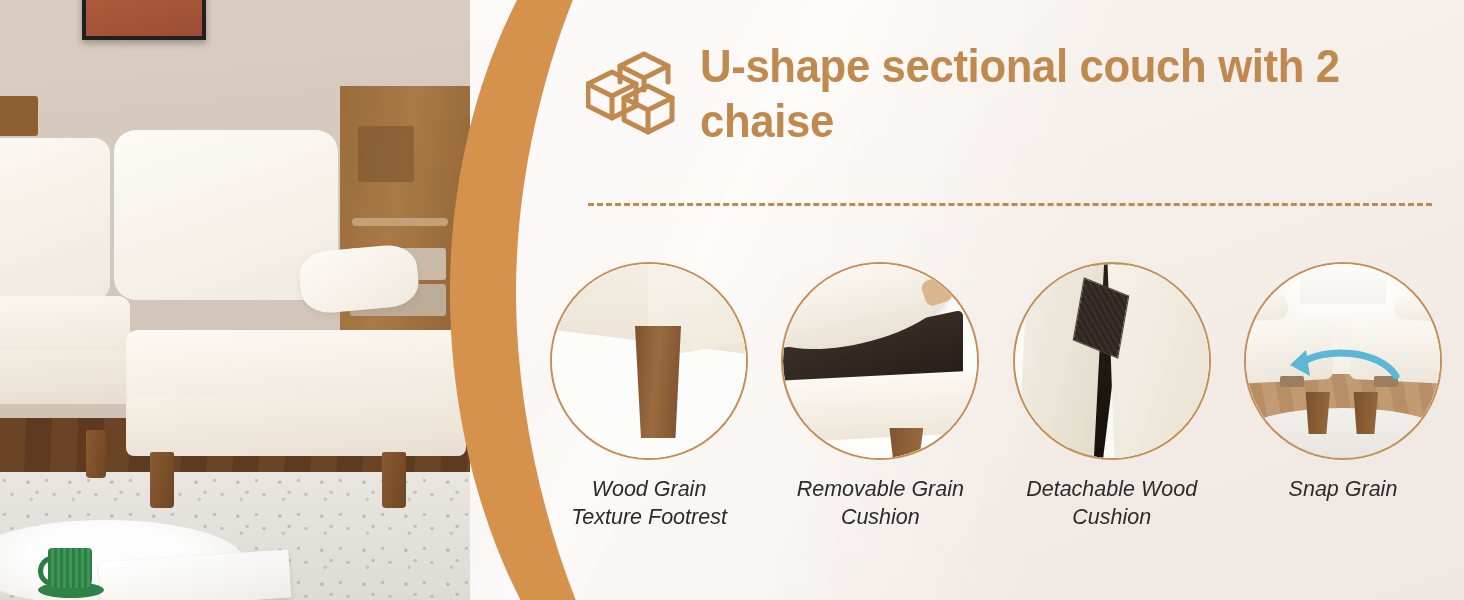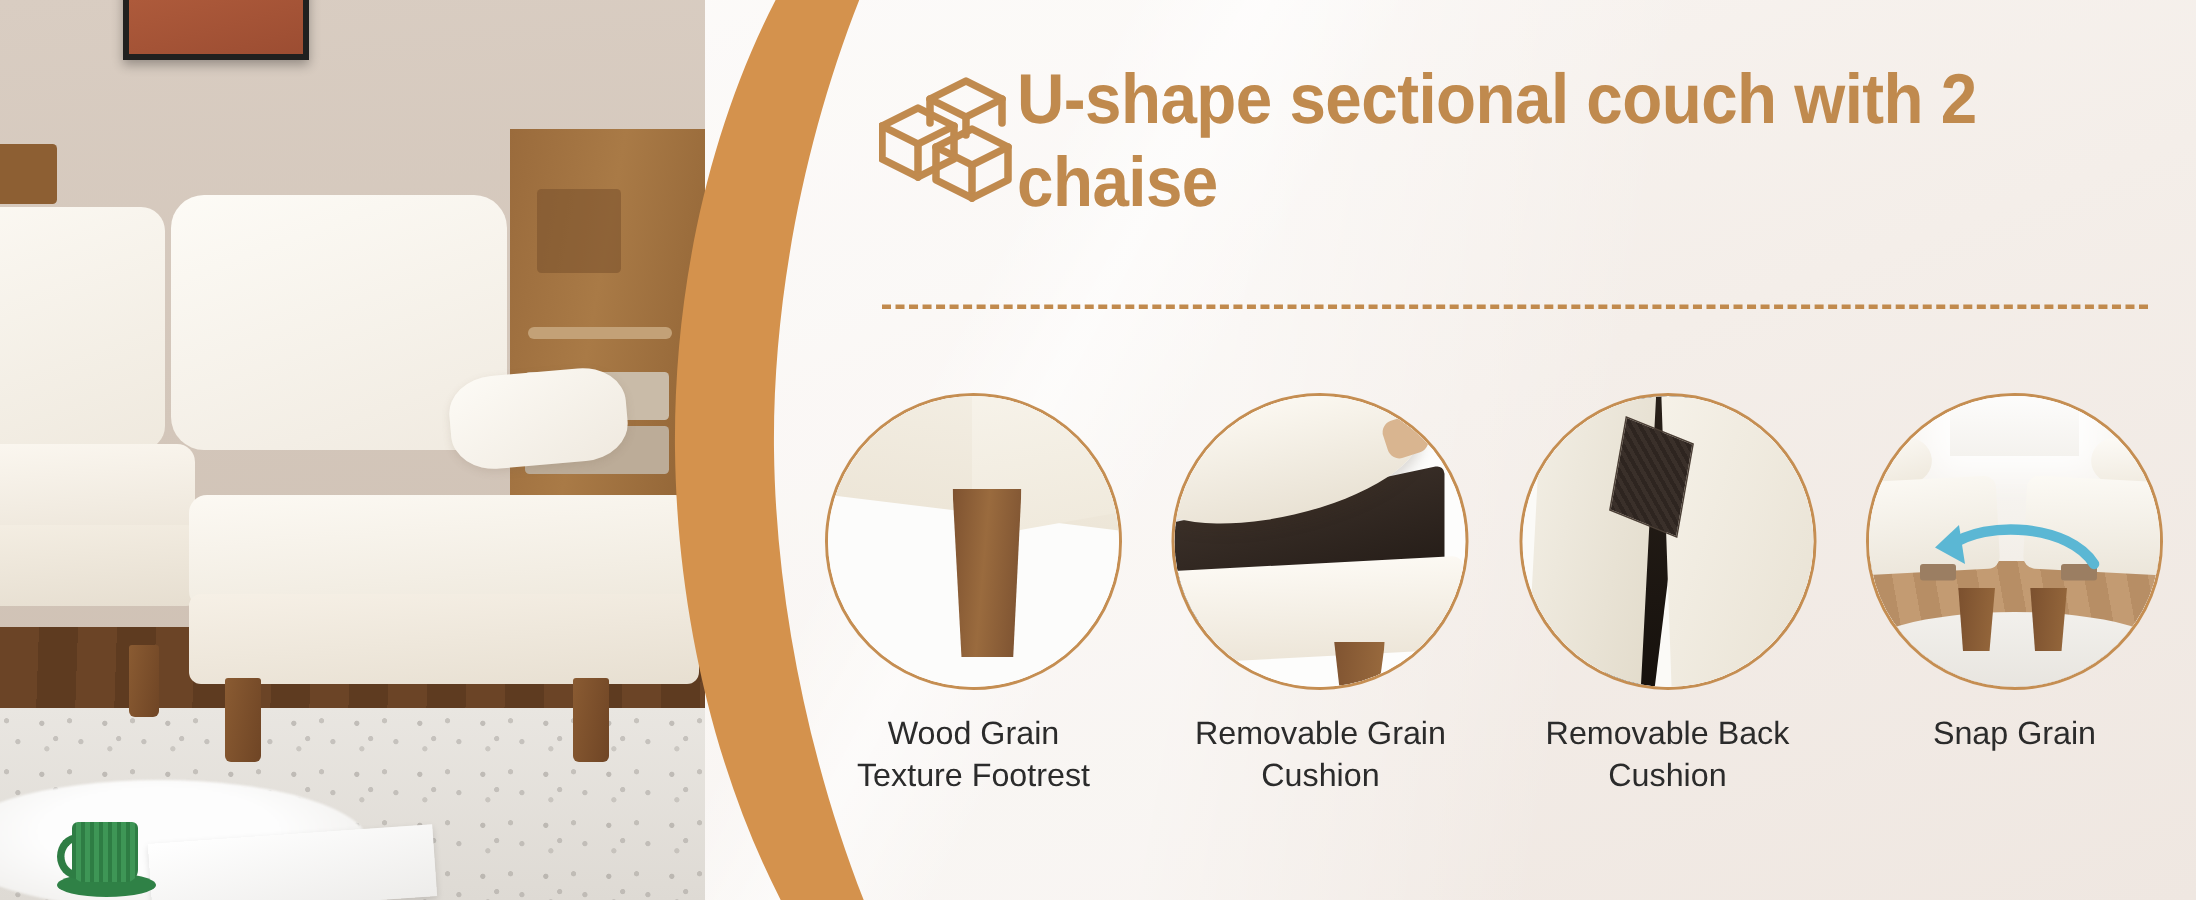--- a/index.html
+++ b/index.html
@@ -161,20 +161,21 @@
   }
 
   
   .content { position: absolute; left: 0; top: 0; right: 0; bottom: 0; }
 
   .head-row {
     position: absolute;
     left: 586px; top: 38px;
     display: flex;
     align-items: flex-start;
+    gap: 22px;
   }
   .boxes-icon { flex: 0 0 auto; margin-top: 8px; }
   .headline {
     margin: 0;
     font-family: "Liberation Sans", sans-serif;
     font-size: 47px;
     line-height: 1.18;
     font-weight: 700;
     letter-spacing: -0.4px;
     color: #C08A4E;
@@ -190,21 +191,21 @@
     border-top: 3px dashed #C18A4D;
   }
 
   .features {
     position: absolute;
     left: 540px; top: 262px;
     width: 912px;
     display: flex;
     justify-content: space-between;
   }
-  .feature { width: 218px; display: flex; flex-direction: column; align-items: center; }
+  .feature { width: 218px; display: flex; flex-direction: column; align-items: center; font-style: italic; }
   .circle {
     width: 194px; height: 194px;
     border-radius: 50%;
     border: 2.5px solid #C58E52;
     overflow: hidden;
     position: relative;
     background: #FFFFFF;
   }
   .circle-inner { position: absolute; inset: 0; overflow: hidden; border-radius: 50%; }
   .caption {
@@ -466,21 +467,21 @@
       <div class="feature">
         <div class="circle">
           <div class="circle-inner">
             <div class="c3-bg"></div>
             <div class="c3-gap"></div>
             <div class="c3-back"></div>
             <div class="c3-seat"></div>
             <div class="c3-velcro"></div>
           </div>
         </div>
-        <div class="caption">Removable Back
+        <div class="caption">Detachable Wood
 Cushion</div>
       </div>
 
       <div class="feature">
         <div class="circle">
           <div class="circle-inner">
             <div class="c4-bg"></div>
             <div class="c4-window"></div>
             <div class="c4-floor"></div>
             <div class="c4-rug"></div>

